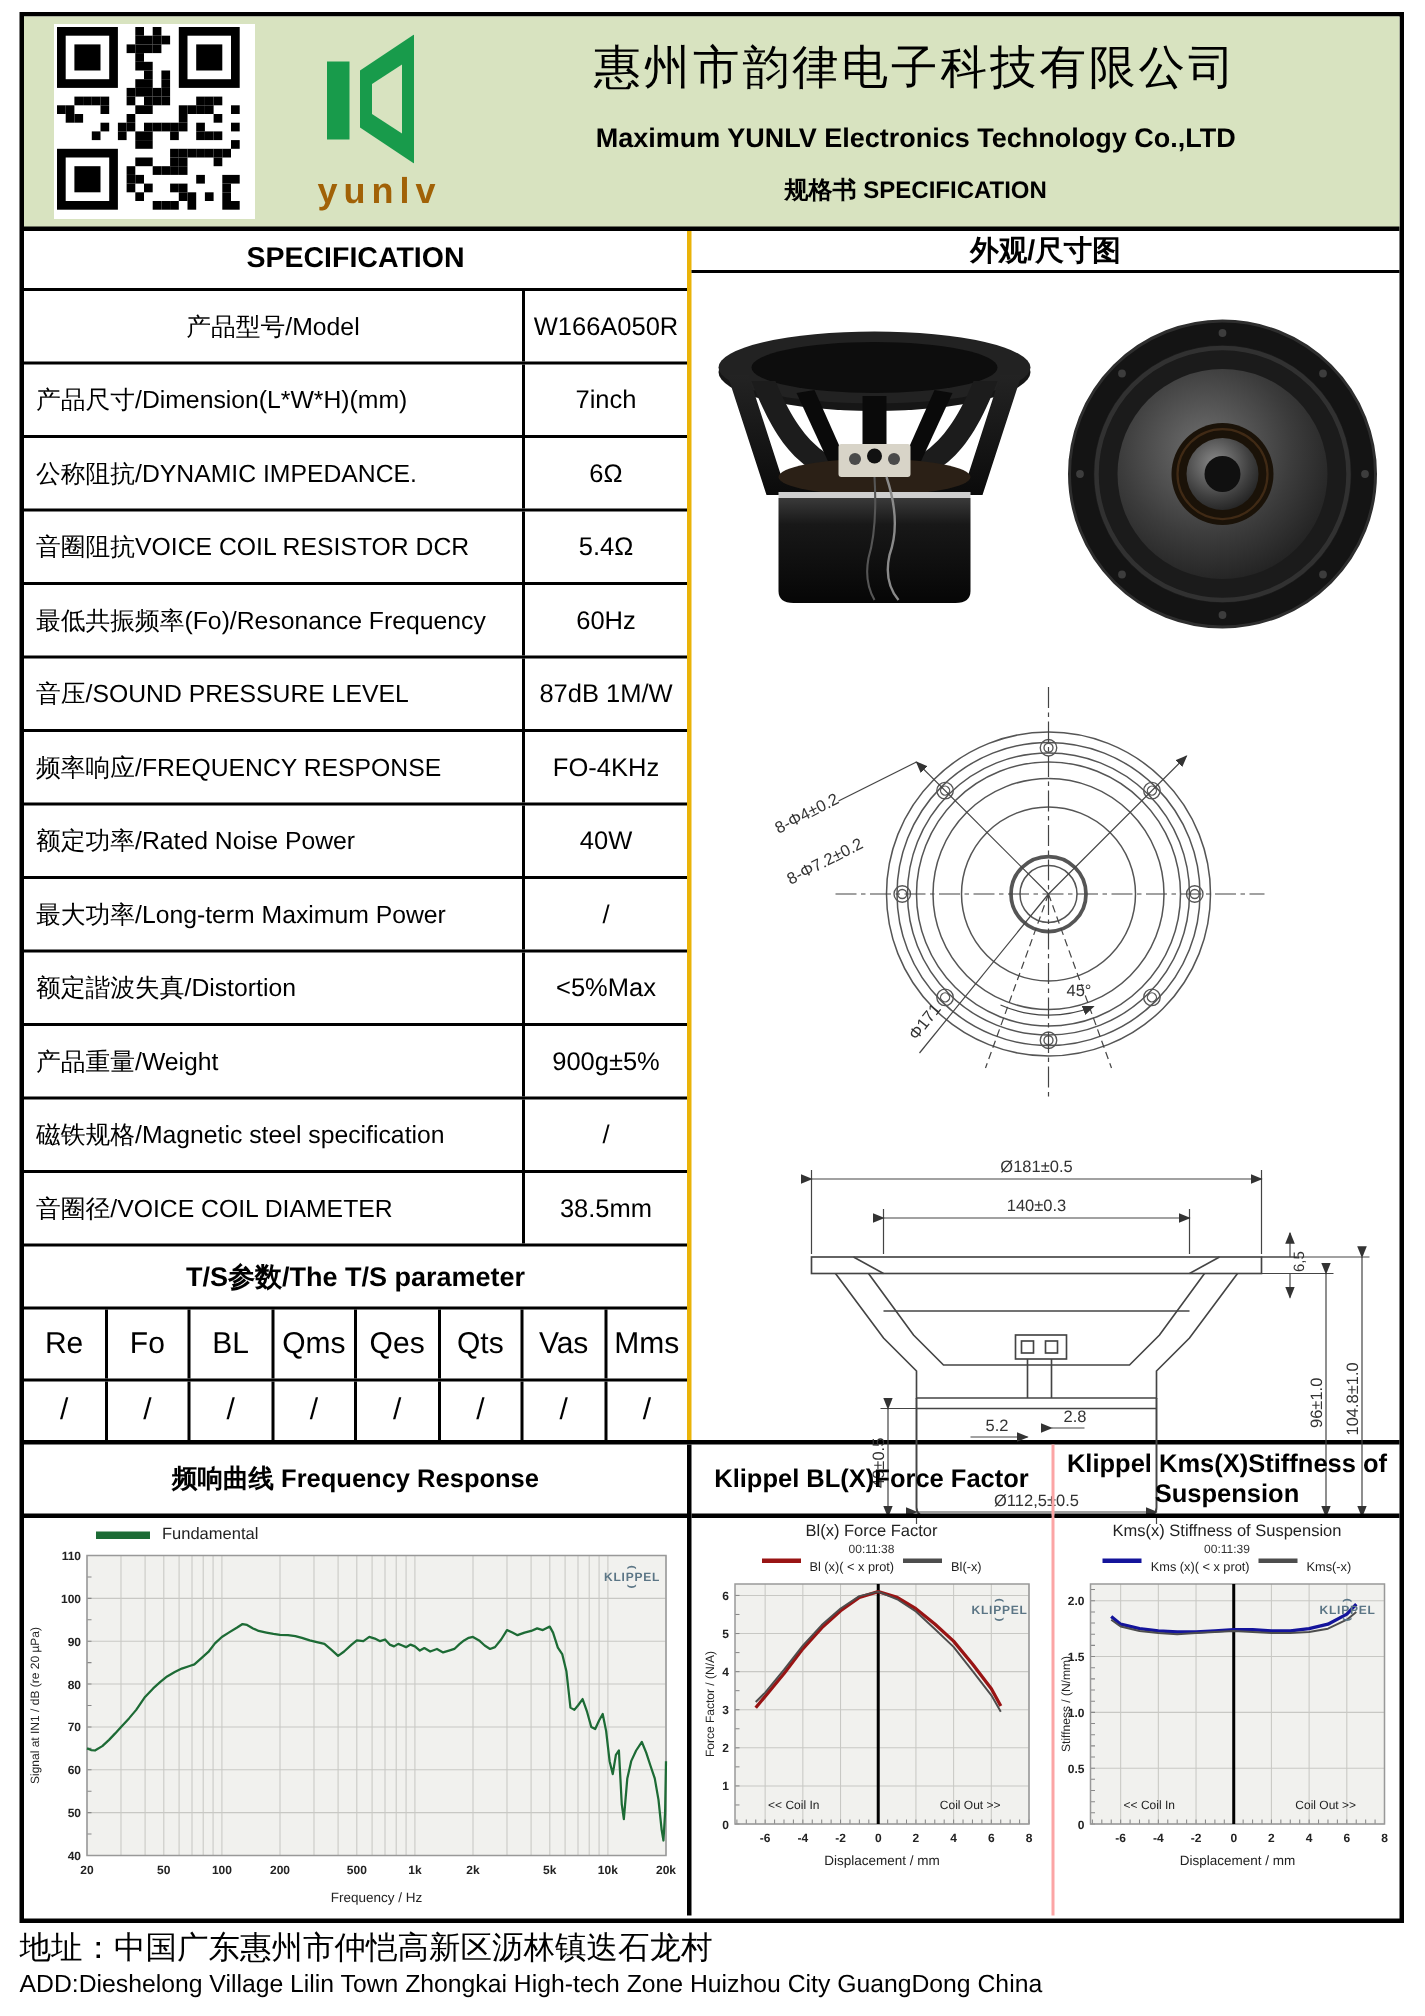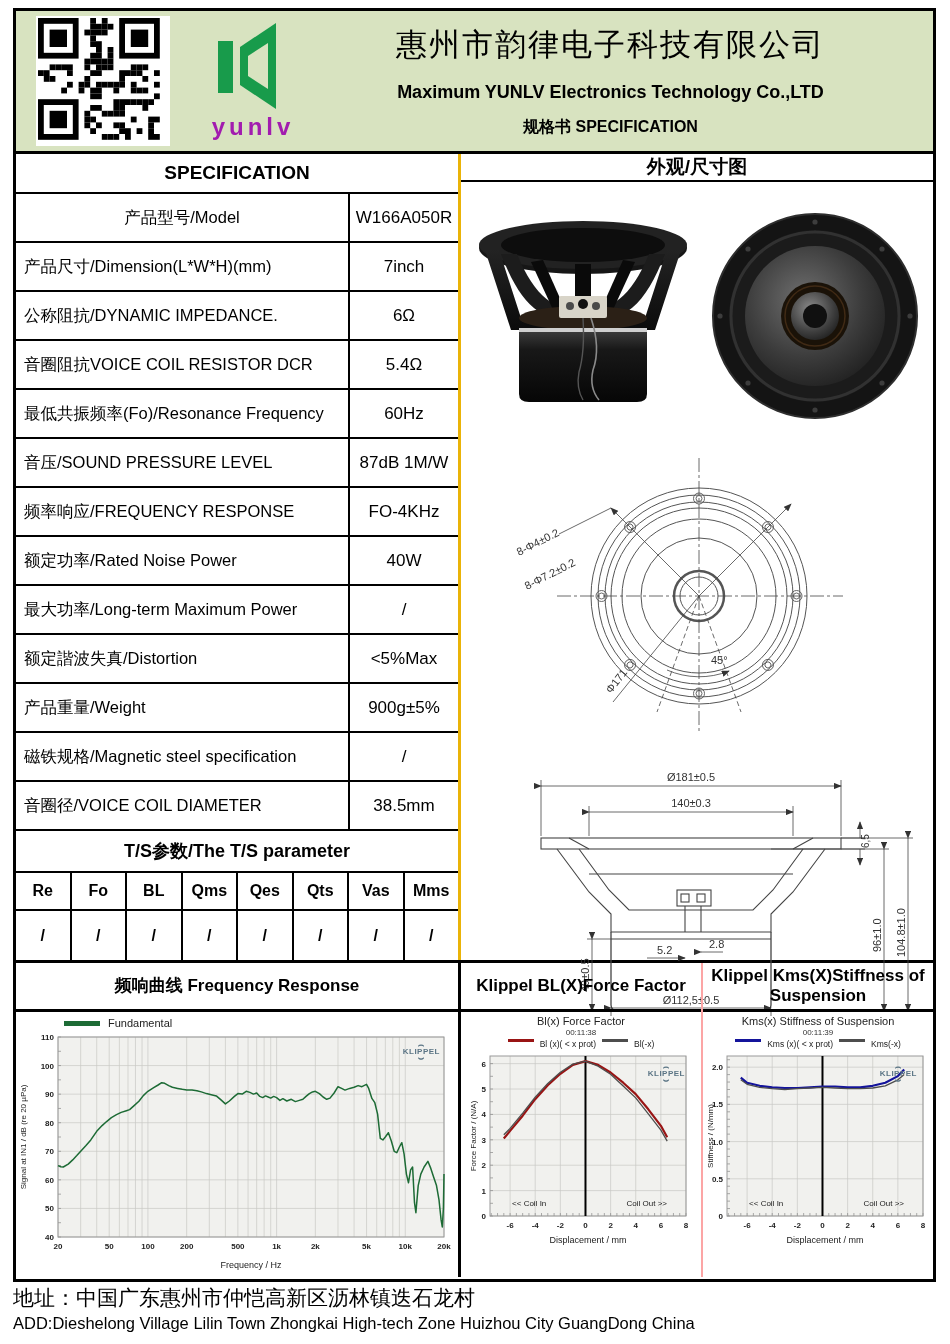--- a/index.html
+++ b/index.html
@@ -4,21 +4,21 @@
 <style>
   html,body{margin:0;padding:0;background:#fff;}
   .page{position:relative;width:950px;height:1344px;background:#fff;overflow:hidden;
         font-family:"Liberation Sans",sans-serif;color:#000;}
   .doc{position:absolute;left:13px;top:8px;width:917px;height:1268px;border:3px solid #000;}
 
   
   .hdr{height:140px;background:#d8e3c0;border-bottom:3px solid #000;display:flex;align-items:center;}
   .qr-wrap{width:130px;height:126px;margin-left:20px;background:#fff;padding:2px;flex:0 0 auto;}
   .logo-wrap{width:130px;margin-left:18px;text-align:center;flex:0 0 auto;}
-  .logo-word{color:#a21caf;font-weight:bold;font-size:24px;letter-spacing:4px;line-height:1;margin-top:2px;}
+  .logo-word{color:#a16207;font-weight:bold;font-size:24px;letter-spacing:4px;line-height:1;margin-top:2px;}
   .hdr-text{flex:1;text-align:center;padding-right:30px;}
   .company-cn{font-family:"Liberation Serif",serif;font-size:31px;letter-spacing:2px;}
   .company-en{font-size:18px;font-weight:bold;margin-top:16px;}
   .doc-type{font-size:16px;font-weight:bold;margin-top:14px;}
 
   
   .main{display:flex;height:806px;border-bottom:3px solid #000;}
   .left-col{width:442px;border-right:3px solid #eab308;display:flex;flex-direction:column;}
   .right-col{flex:1;display:flex;flex-direction:column;gap:24px;}
   .panel-title{height:38px;border-bottom:2px solid #000;display:flex;align-items:center;justify-content:center;
@@ -26,21 +26,21 @@
   .spec-row{display:flex;border-bottom:2px solid #000;height:47px;}
   .spec-row:last-child{border-bottom:none;}
   .spec-label{flex:1;display:flex;align-items:center;padding-left:8px;font-size:16.5px;border-right:2px solid #000;}
   .spec-label.center{justify-content:center;padding-left:0;}
   .spec-value{width:108px;display:flex;align-items:center;justify-content:center;font-size:17px;}
   .ts-title{height:40px;border-bottom:2px solid #000;display:flex;align-items:center;justify-content:center;
             font-weight:bold;font-size:18px;}
   .ts-grid{display:flex;border-bottom:2px solid #000;}
   .ts-grid:last-child{border-bottom:none;flex:1;}
   .ts-cell{flex:1;border-right:2px solid #000;display:flex;align-items:center;justify-content:center;
-           font-size:16px;height:36px;font-weight:bold;}
+           font-size:20px;height:46px;}
   .ts-grid .ts-cell:last-child{border-right:none;}
   .ts-grid.vals .ts-cell{height:auto;}
 
   
   .photos{height:222px;display:flex;align-items:center;justify-content:space-around;padding:4px 6px;}
   .draw-front{height:288px;}
   .draw-side{flex:1;}
   svg text{font-family:"Liberation Sans",sans-serif;}
 
   

